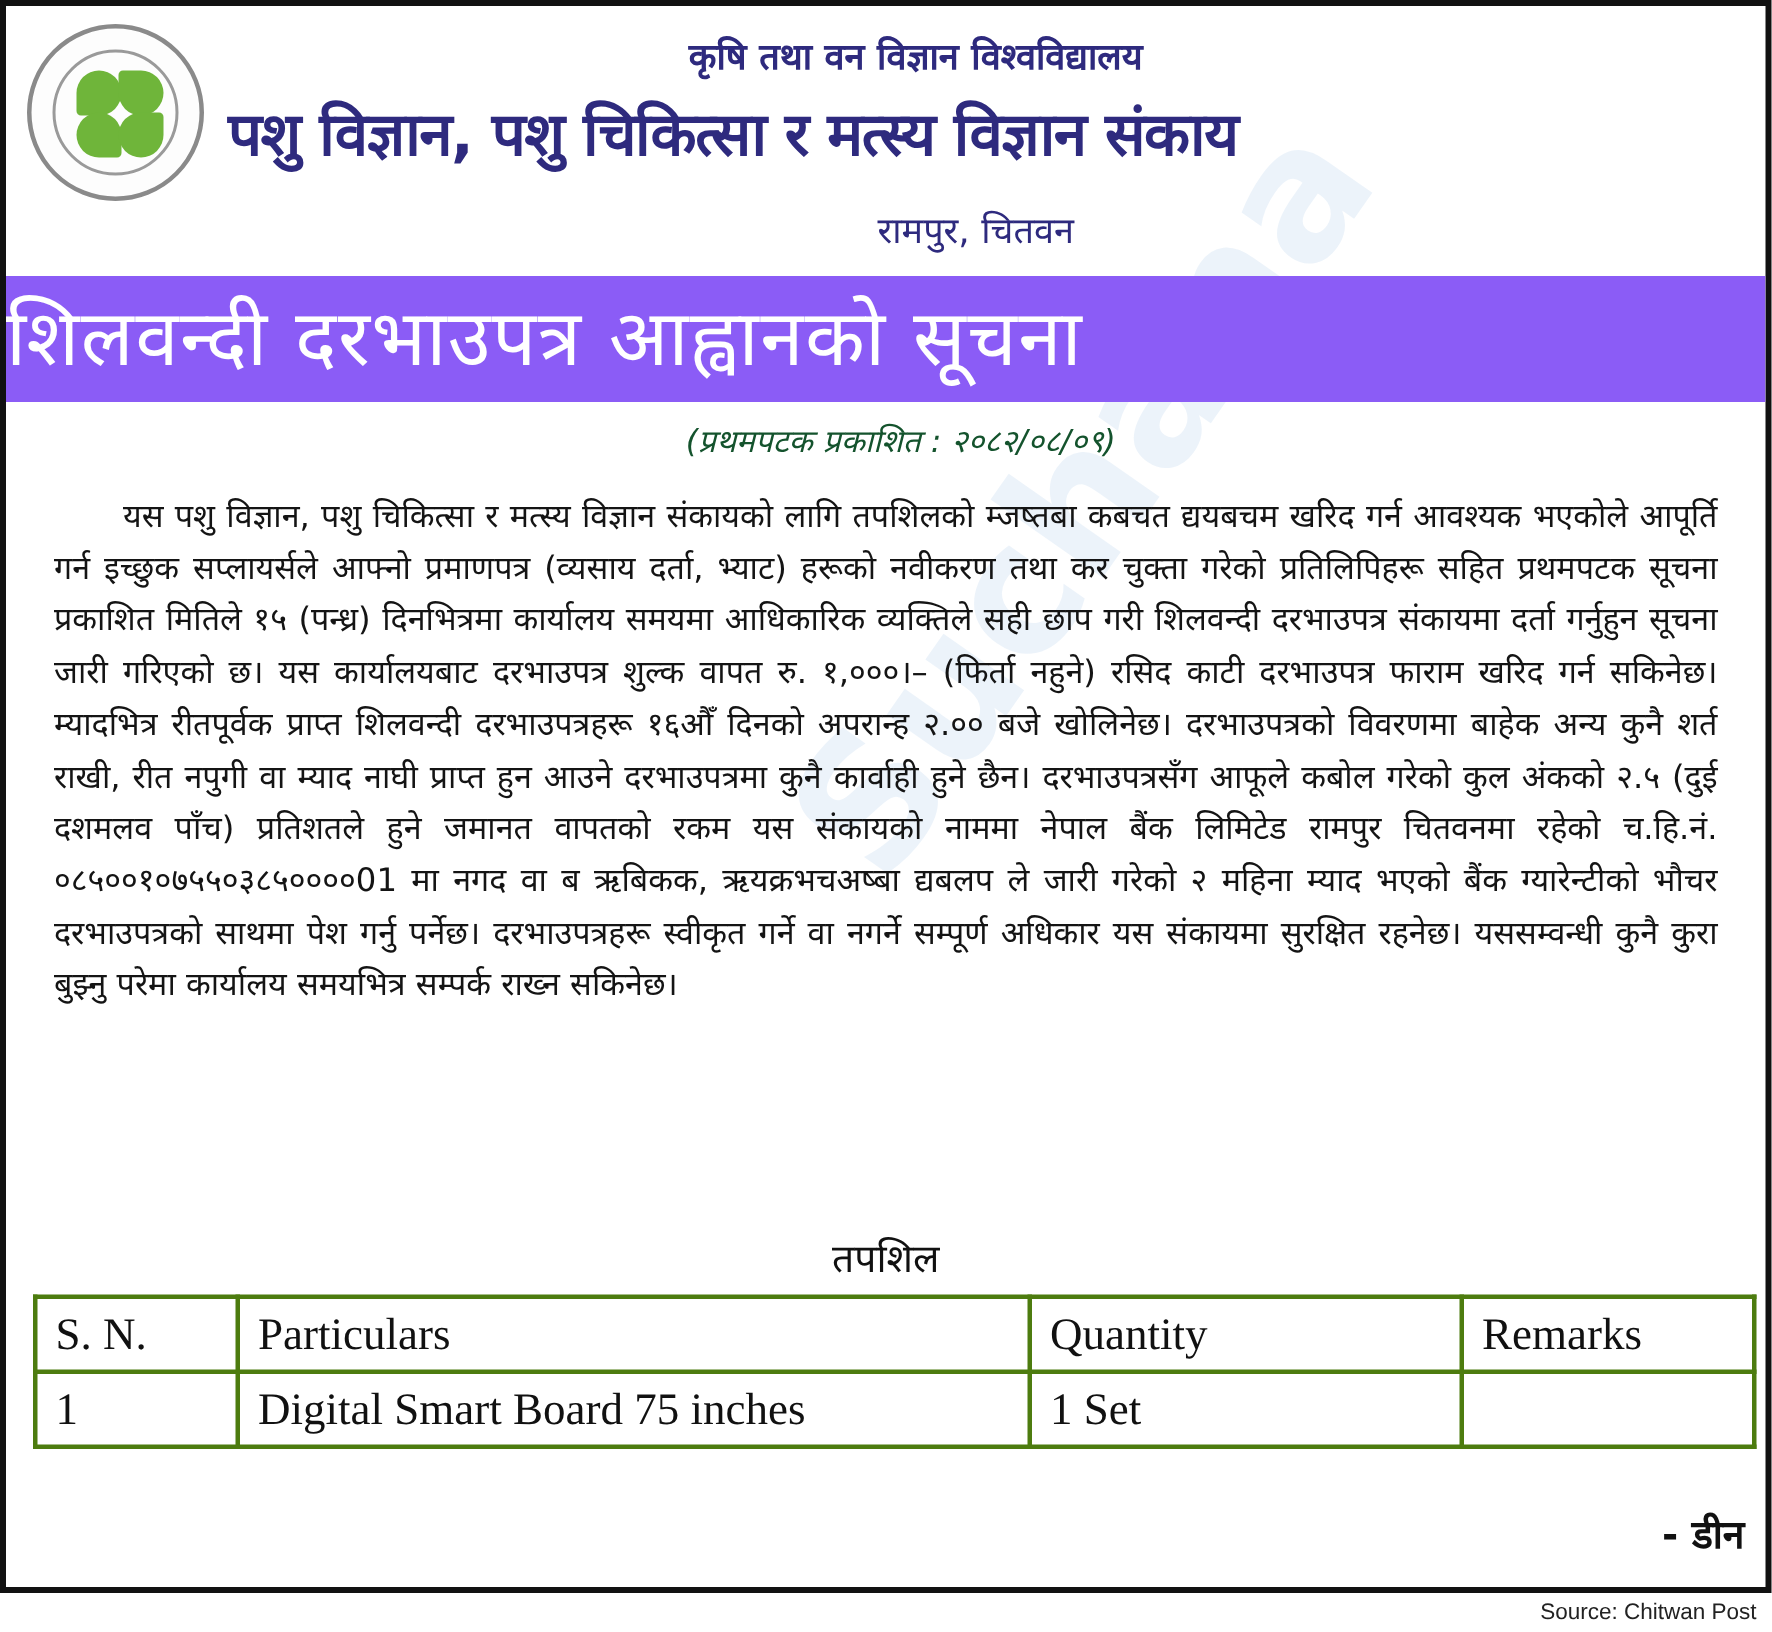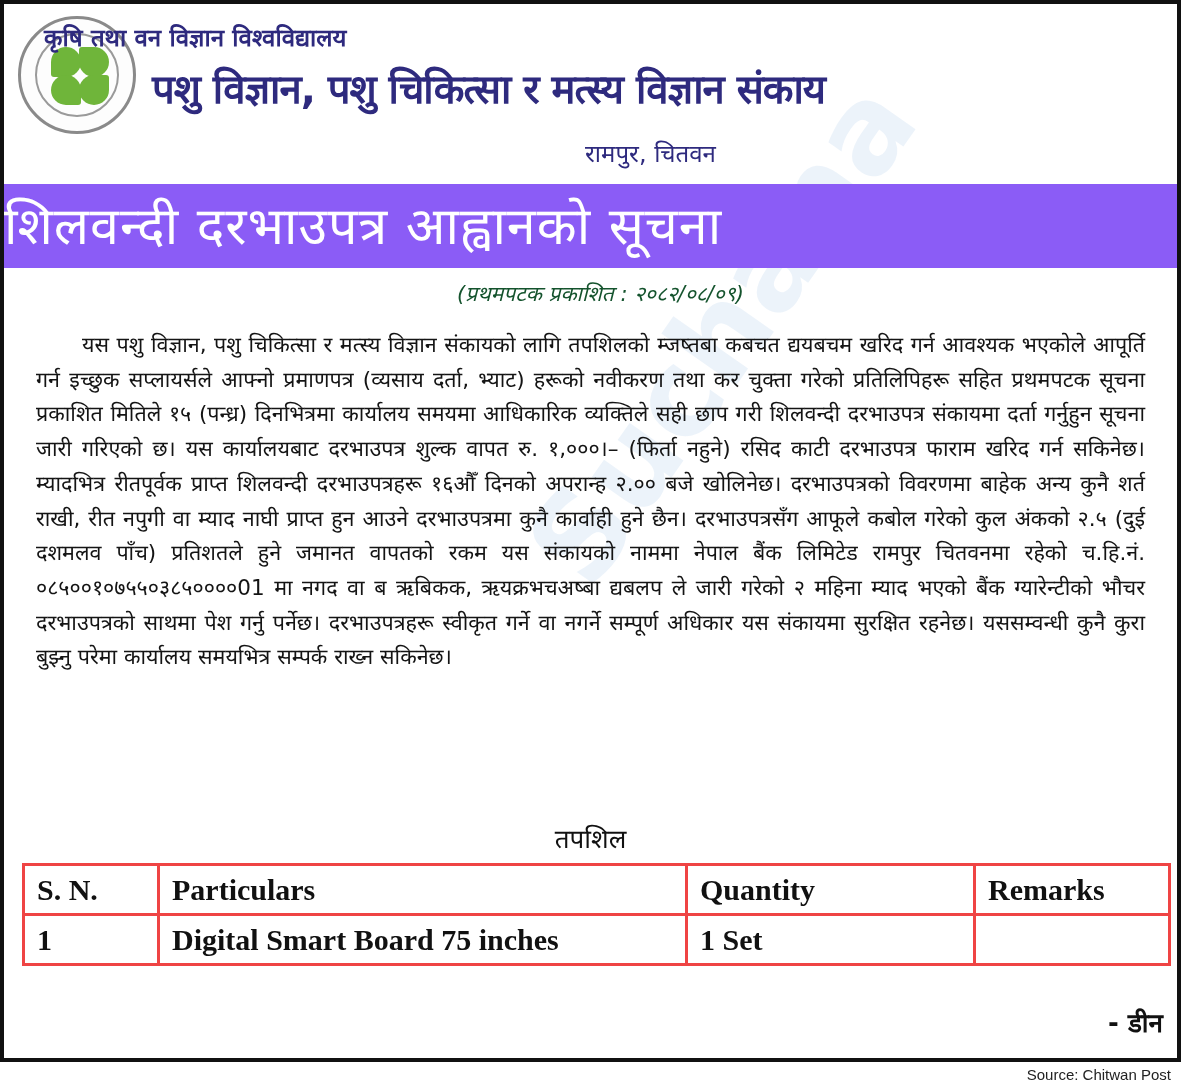--- a/index.html
+++ b/index.html
@@ -17,21 +17,21 @@
     .logo {
       position: absolute; left: 14px; top: 12px; width: 118px; height: 118px; border-radius: 50%;
       border: 3px solid #8a8a8a; background: #fdfdfd; box-sizing: border-box;
     }
     .logo .ring {
       position: absolute; left: 14px; top: 14px; width: 84px; height: 84px; border-radius: 50%;
       border: 2px solid #9a9a9a; box-sizing: border-box;
     }
     .logo .leaf { position: absolute; width: 30px; height: 30px; background: #6fb53a; border-radius: 50% 50% 50% 10%; }
     .university {
-      position: absolute; left: 0; right: 0; top: 16px; text-align: left;
+      position: absolute; left: 0; right: 0; top: 16px; text-align: center;
       color: #2e2a7e; font-size: 24px; font-weight: bold; padding-left: 40px;
     }
     .faculty {
       position: absolute; left: 148px; top: 56px; color: #2e2a7e;
       font-size: 40px; font-weight: bold; letter-spacing: -1px; white-space: nowrap;
     }
     .location {
       position: absolute; left: 0; right: 0; top: 132px; text-align: center;
       color: #2e2a7e; font-size: 24px; padding-left: 120px;
     }
@@ -51,21 +51,21 @@
     .body-text p { margin: 16px; text-indent: 46px; }
     .schedule-title {
       position: absolute; left: 0; right: 0; top: 816px; text-align: center;
       font-size: 26px; font-weight: normal; color: #111;
     }
     table.items {
       position: absolute; left: 18px; top: 859px; width: 1149px; border-collapse: collapse;
       font-family: "Liberation Serif", serif; font-size: 30px; color: #111;
     }
     table.items td, table.items th {
-      border: 3px solid #ef4444; height: 47px; padding: 0 0 0 12px; text-align: left; font-weight: bold;
+      border: 3px solid #4d7c0f; height: 47px; padding: 0 0 0 12px; text-align: left; font-weight: normal;
     }
     .col-sn { width: 120px; }
     .col-part { width: 513px; }
     .col-qty { width: 273px; }
     .signatory {
       position: absolute; right: 14px; top: 1000px; font-size: 26px; font-weight: bold; color: #111;
     }
     .source {
       position: absolute; right: 10px; top: 1066px; font-family: "Liberation Sans", sans-serif;
       font-size: 15px; color: #222;

